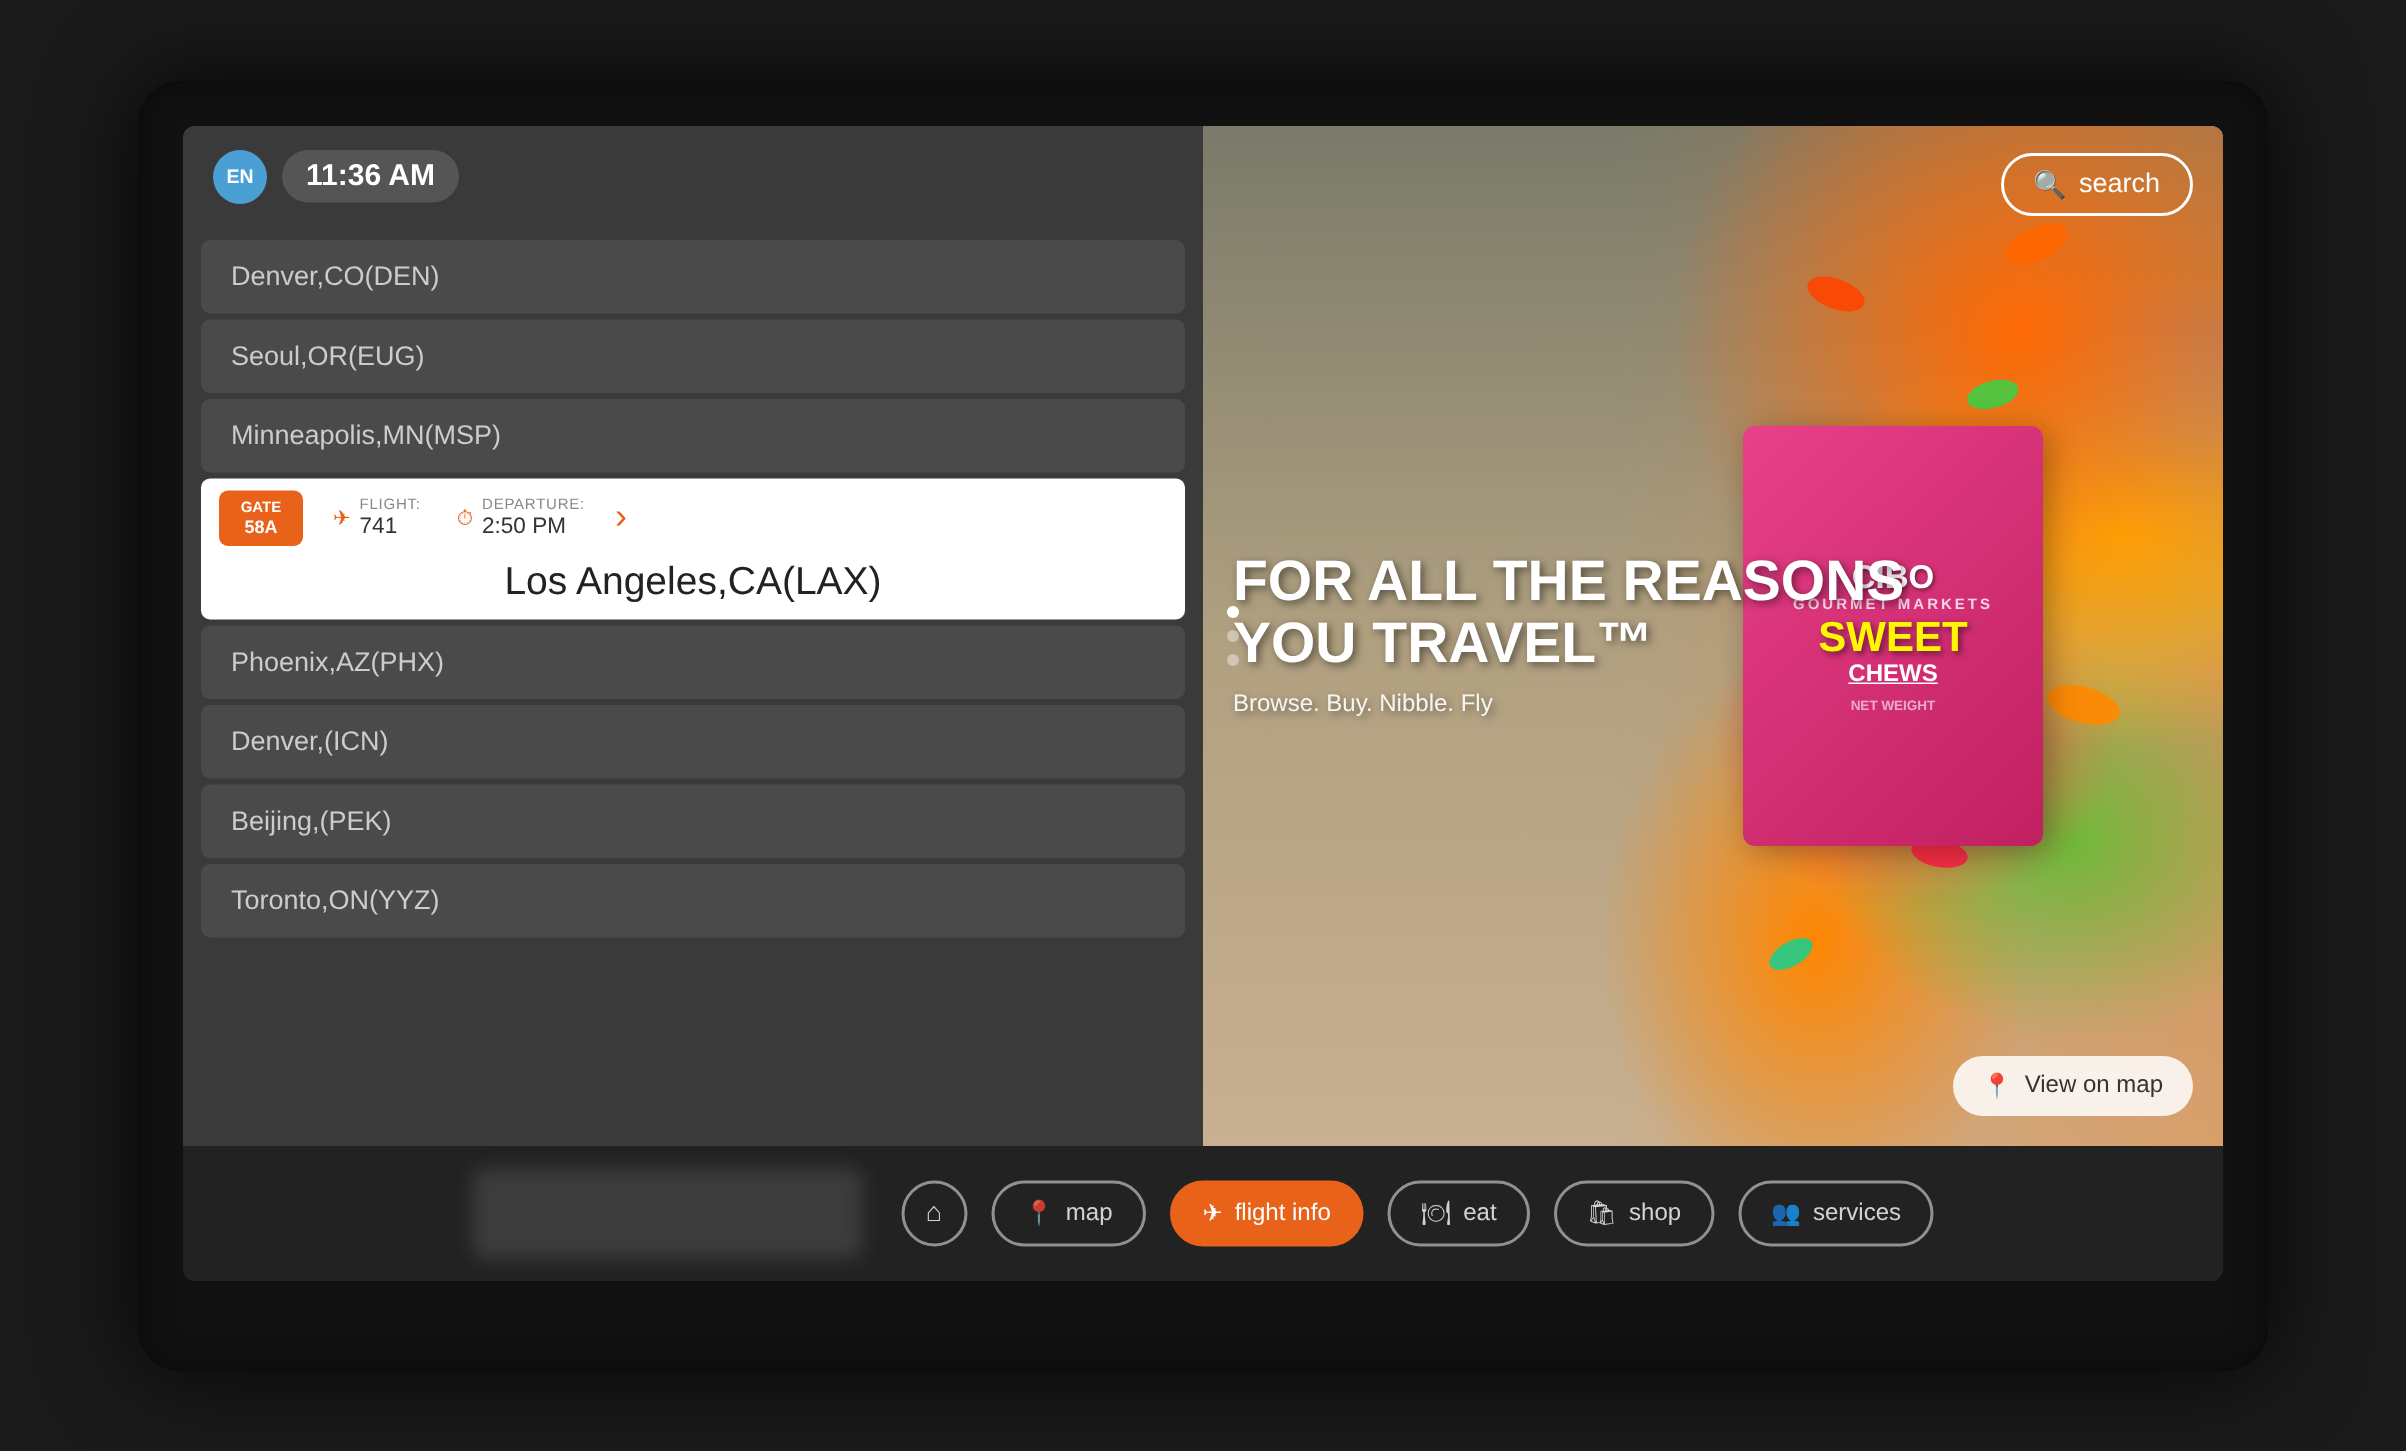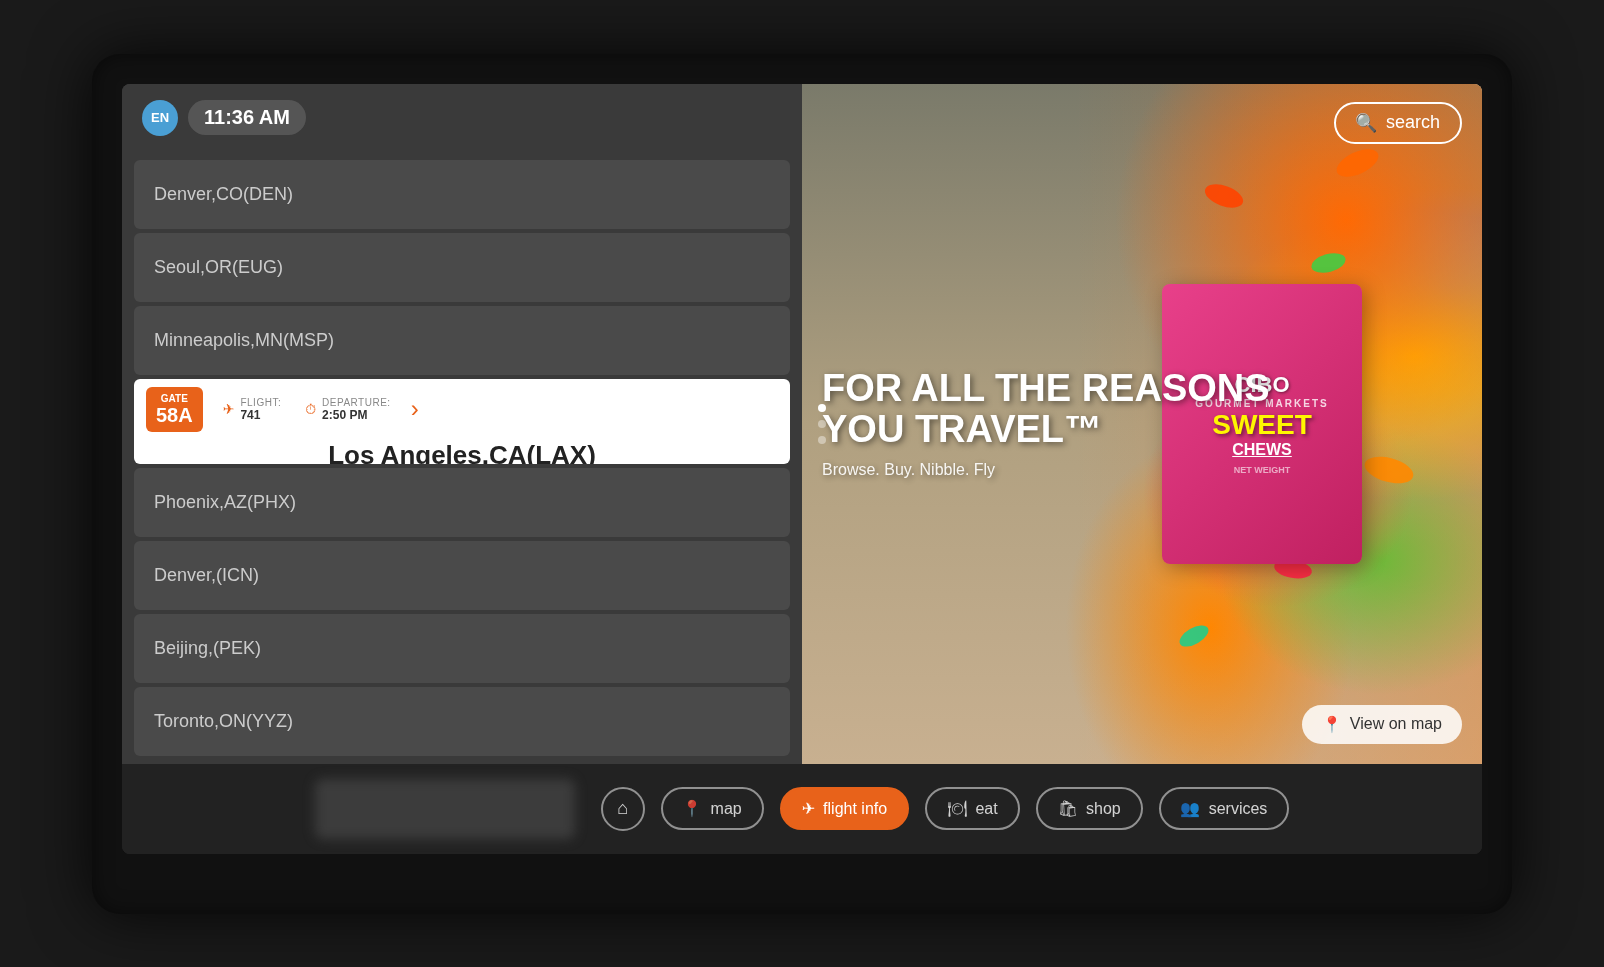--- a/index.html
+++ b/index.html
@@ -84,21 +84,21 @@
       overflow-y: auto;
       padding: 8px 12px;
       display: flex;
       flex-direction: column;
       gap: 4px;
     }
 
     .flight-item {
       background: #4a4a4a;
       border-radius: 6px;
-      padding: 24px 20px;
+      padding: 14px 20px;
       color: #ccc;
       font-size: 18px;
       cursor: pointer;
       display: flex;
       align-items: center;
     }
 
     .flight-item.active {
       background: white;
       position: relative;
@@ -125,21 +125,21 @@
       font-weight: bold;
       min-width: 56px;
     }
 
     .gate-badge .gate-label {
       font-size: 10px;
       display: block;
     }
 
     .gate-badge .gate-num {
-      font-size: 20px;
+      font-size: 12px;
       font-weight: bold;
       line-height: 1.1;
     }
 
     .flight-meta {
       display: flex;
       gap: 24px;
       flex: 1;
     }
 
@@ -157,28 +157,28 @@
     }
 
     .flight-meta-item .label {
       font-size: 10px;
       color: #888;
       text-transform: uppercase;
       letter-spacing: 0.5px;
     }
 
     .flight-meta-item .value {
-      font-size: 12px;
+      font-size: 15px;
       color: #333;
-      font-weight: bold;
+      font-weight: normal;
     }
 
     .active-city {
       font-size: 26px;
-      font-weight: bold;
+      font-weight: normal;
       color: #222;
       padding: 4px 12px 10px 12px;
     }
 
     .chevron-right {
       color: #e8621a;
       font-size: 24px;
       margin-left: auto;
       padding-right: 12px;
     }

